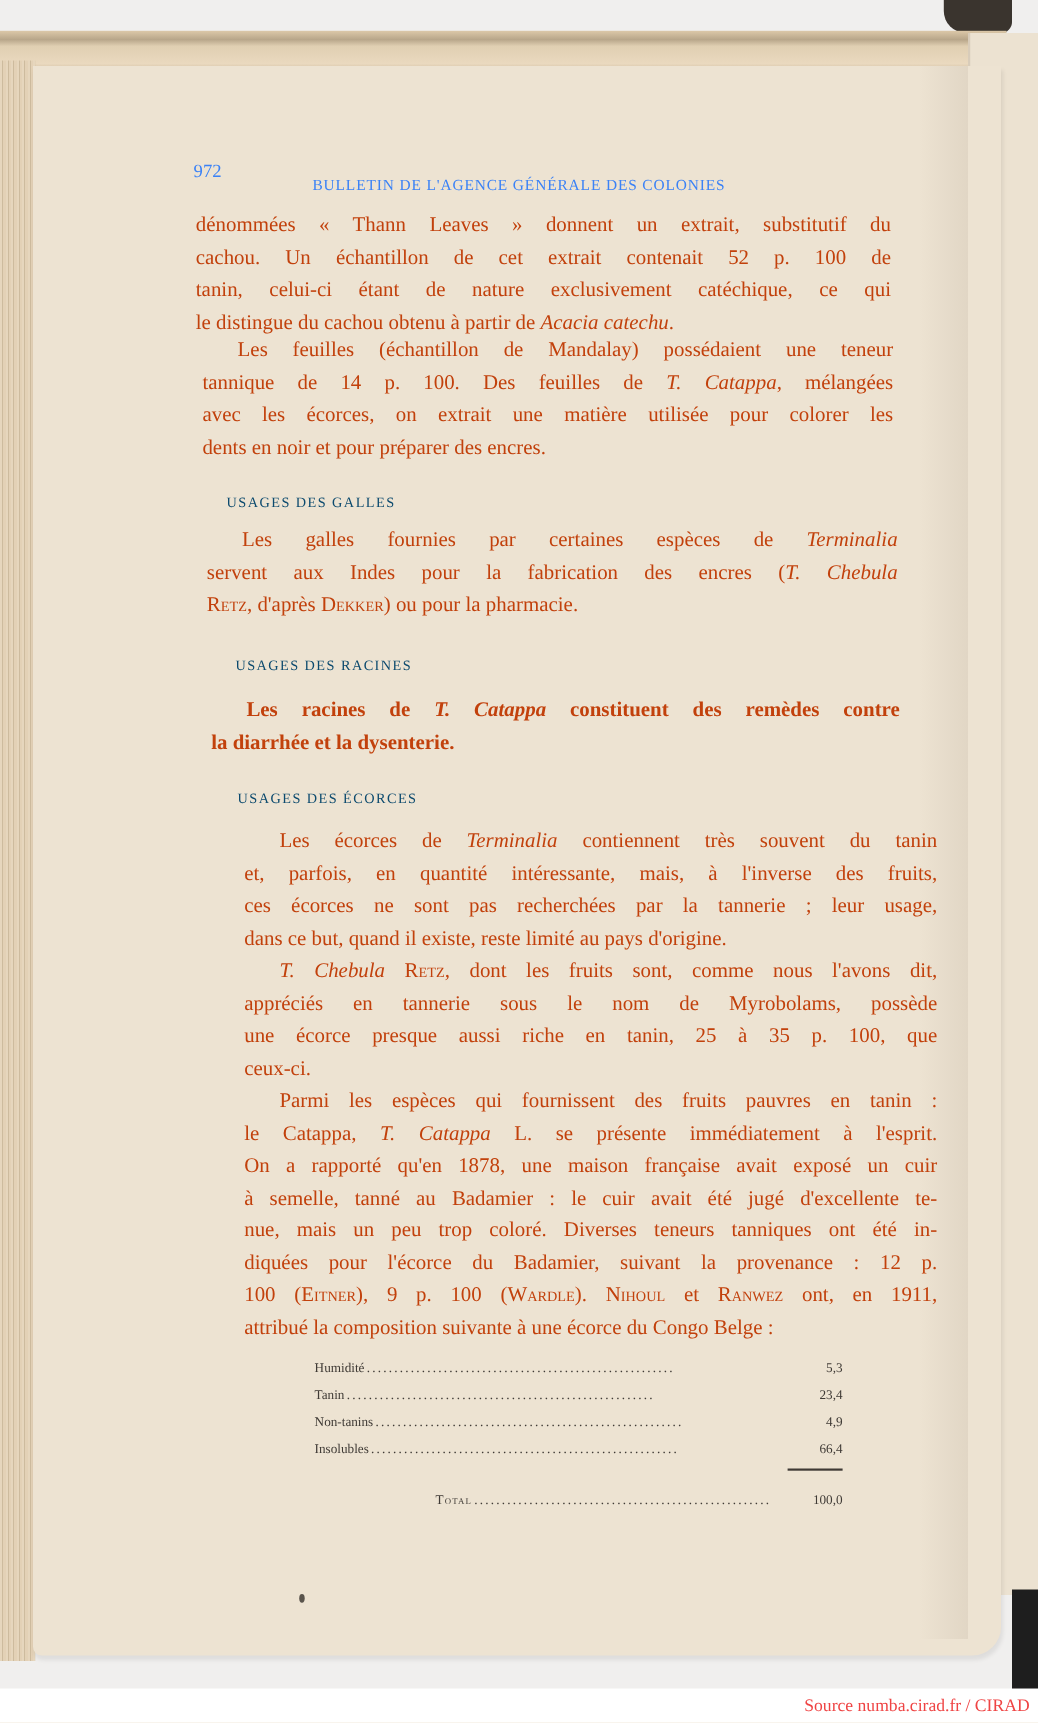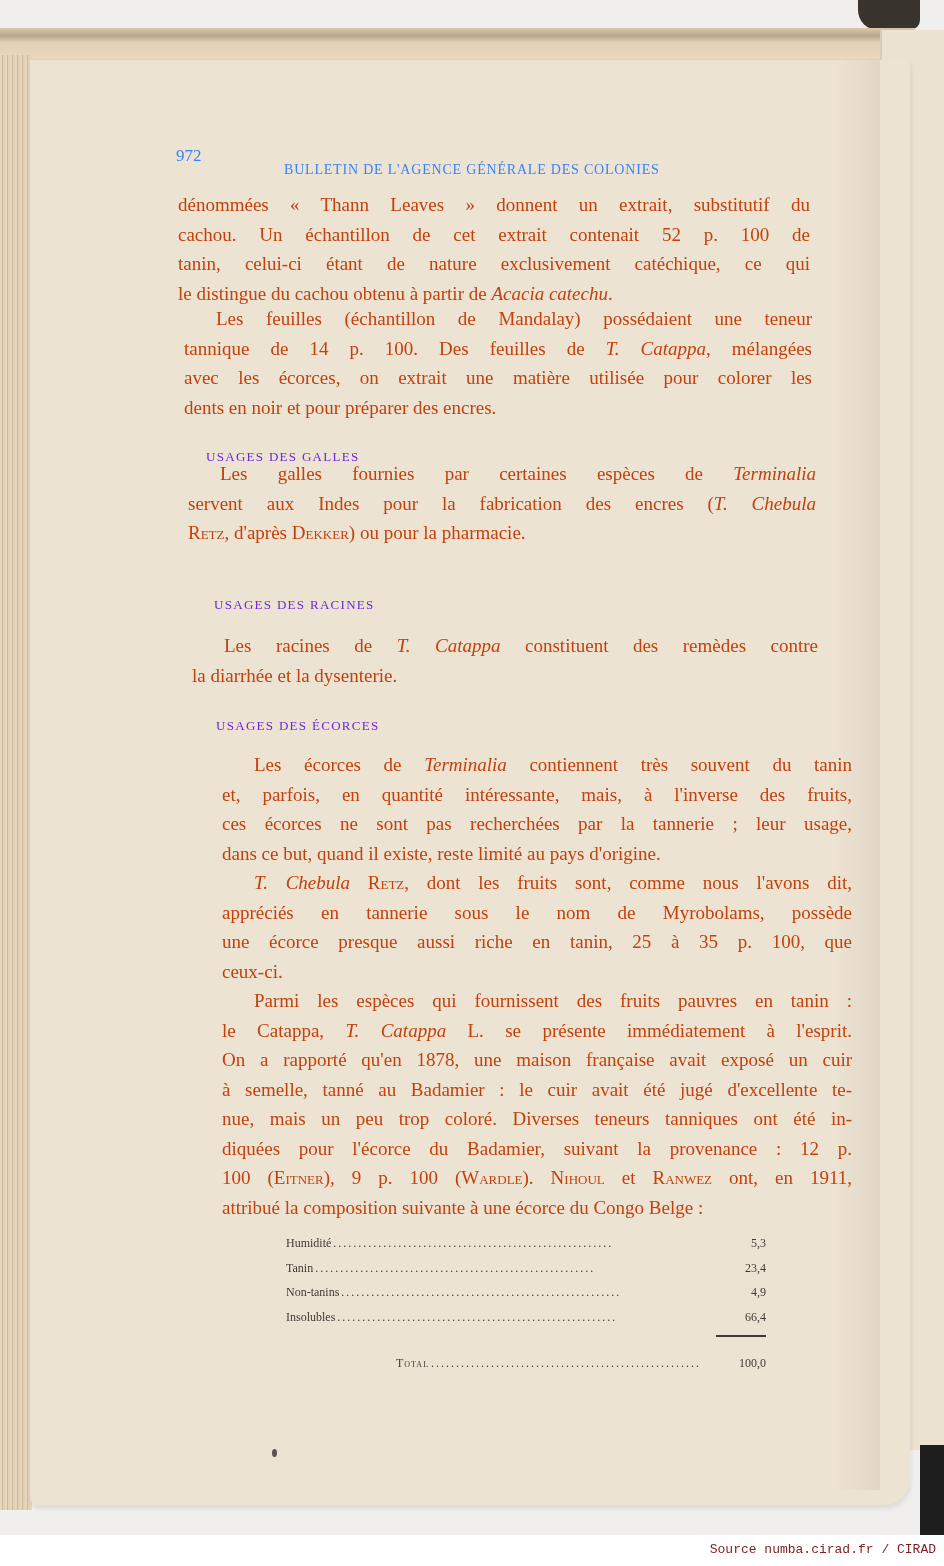--- a/index.html
+++ b/index.html
@@ -51,37 +51,37 @@
   .header {
     position: absolute; left: 176px; top: 146px; width: 560px;
     font-family: "Liberation Serif", serif; color: #3b82f6;
     font-size: 14px; letter-spacing: 0.8px;
   }
   .header .num { font-size: 17px; letter-spacing: 0; }
   .header .title { position: absolute; left: 108px; top: 16px; }
   .line { display: block; white-space: nowrap; text-align: justify; text-align-last: justify; }
   .line.last { text-align-last: left; }
   .section-title {
-    font-size: 13px; letter-spacing: 1.3px; color: #6d28d9;
+    font-size: 13px; letter-spacing: 1.3px; color: #0c4a6e;
     font-family: "Liberation Serif", serif;
   }
   i { font-style: italic; }
   .sc { font-variant: small-caps; }
   .table { position: absolute; left: 286px; top: 1231px; width: 480px;
     font-family: "Liberation Serif", serif; color: #3f3a35; font-size: 12px; line-height: 24.5px; }
   .trow { display: flex; align-items: baseline; }
   .trow .lbl { white-space: nowrap; }
   .trow .dots { flex: 1; overflow: hidden; white-space: nowrap; letter-spacing: 2px; margin: 0 6px 0 2px; }
   .trow .val { width: 60px; text-align: right; }
   .total-rule { margin-left: auto; width: 50px; border-top: 2px solid #3f3a35; margin-top: 6px; margin-right: 0; }
   .trow.total .lbl { padding-left: 110px; font-variant: small-caps; letter-spacing: 1px; margin-top: 12px; }
   .speck { position: absolute; left: 272px; top: 1449px; width: 5px; height: 8px; border-radius: 50%; background: #5a544c; }
   .source {
     position: absolute; right: 8px; top: 1542px;
-    font-family: Liberation Mono, monospace; font-size: 13px; color: #7f1d1d;
+    font-family: Liberation Serif, serif; font-size: 16px; color: #ef4444;
   }
 </style>
 </head>
 <body>
 
 <div class="scan-bg"></div>
 <div class="spine-block"></div>
 <div class="book-edge-top"></div>
 <div class="book-edge-left"></div>
 <div class="page-right"></div>
@@ -102,28 +102,28 @@
 </div>
 
 <div class="text" style="left:184px; top:304px; width:628px;">
   <span class="line" style="padding-left:32px;">Les feuilles (échantillon de Mandalay) possédaient une teneur</span>
   <span class="line"><span>tannique de 14 p. 100. Des feuilles de </span><i>T. Catappa</i><span>, mélangées</span></span>
   <span class="line">avec les écorces, on extrait une matière utilisée pour colorer les</span>
   <span class="line last">dents en noir et pour préparer des encres.</span>
 </div>
 
 <div class="section-title" style="position:absolute; left:206px; top:449px;">USAGES DES GALLES</div>
-<div class="text" style="left:188px; top:459px; width:628px;">
+<div class="text" style="left:188px; top:476px; width:628px;">
   <span class="line" style="padding-left:32px;"><span>Les galles fournies par certaines espèces de </span><i>Terminalia</i></span>
   <span class="line"><span>servent aux Indes pour la fabrication des encres (</span><i>T. Chebula</i></span>
   <span class="line last"><span class="sc">Retz</span><span>, d'après </span><span class="sc">Dekker</span><span>) ou pour la pharmacie.</span></span>
 </div>
 
 <div class="section-title" style="position:absolute; left:214px; top:597px;">USAGES DES RACINES</div>
-<div class="text" style="left:192px; top:631px; width:626px;">
+<div class="text" style="left:192px; top:631px; width:626px;font-weight:bold;">
   <span class="line" style="padding-left:32px;"><span>Les racines de </span><i>T. Catappa</i><span> constituent des remèdes contre</span></span>
   <span class="line last">la diarrhée et la dysenterie.</span>
 </div>
 
 <div class="section-title" style="position:absolute; left:216px; top:718px;">USAGES DES ÉCORCES</div>
 <div class="text" style="left:194px; top:750px; width:630px;margin-left:28px;">
   <span class="line" style="padding-left:32px;"><span>Les écorces de </span><i>Terminalia</i><span> contiennent très souvent du tanin</span></span>
   <span class="line">et, parfois, en quantité intéressante, mais, à l'inverse des fruits,</span>
   <span class="line">ces écorces ne sont pas recherchées par la tannerie ; leur usage,</span>
   <span class="line last">dans ce but, quand il existe, reste limité au pays d'origine.</span>

